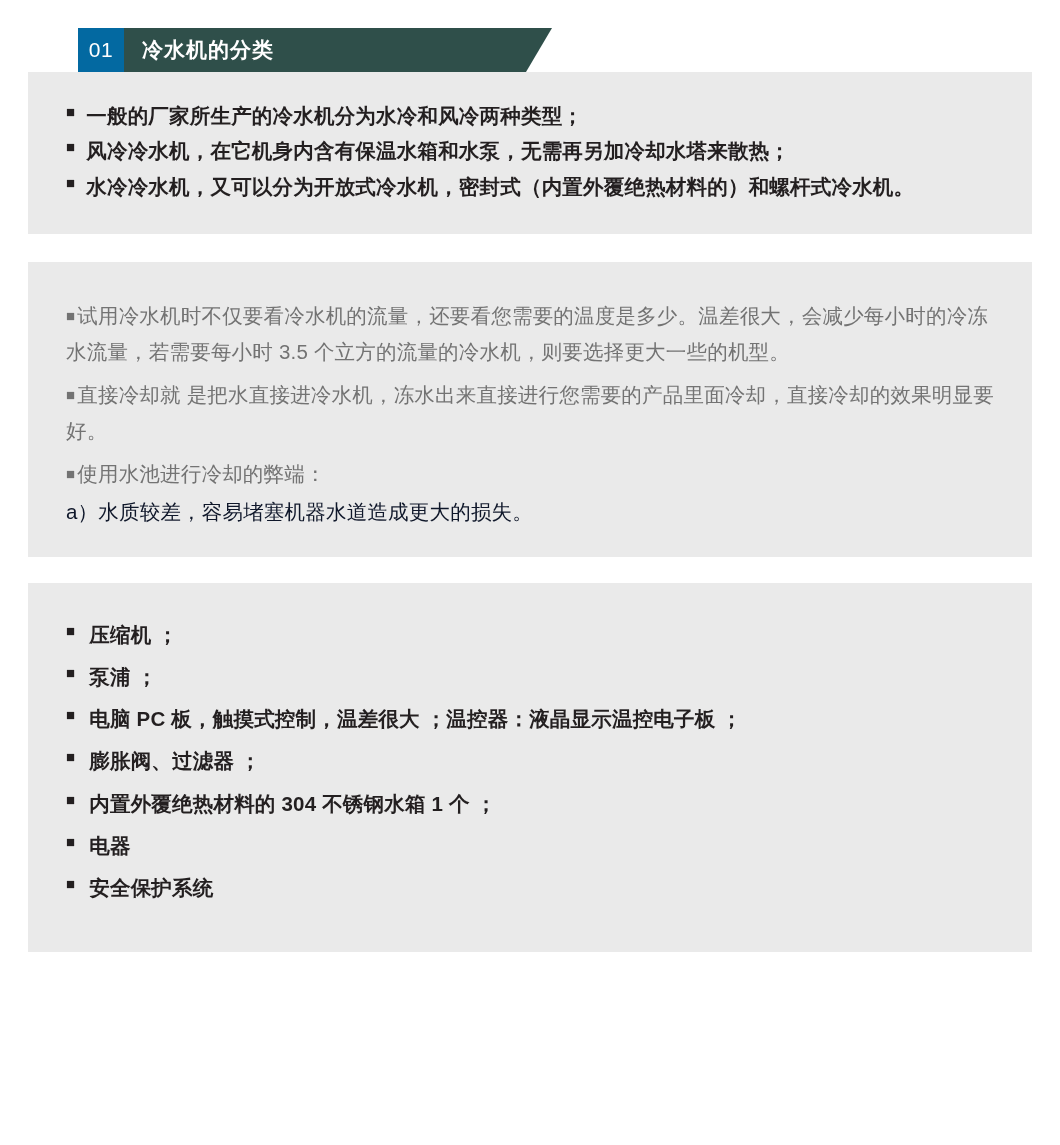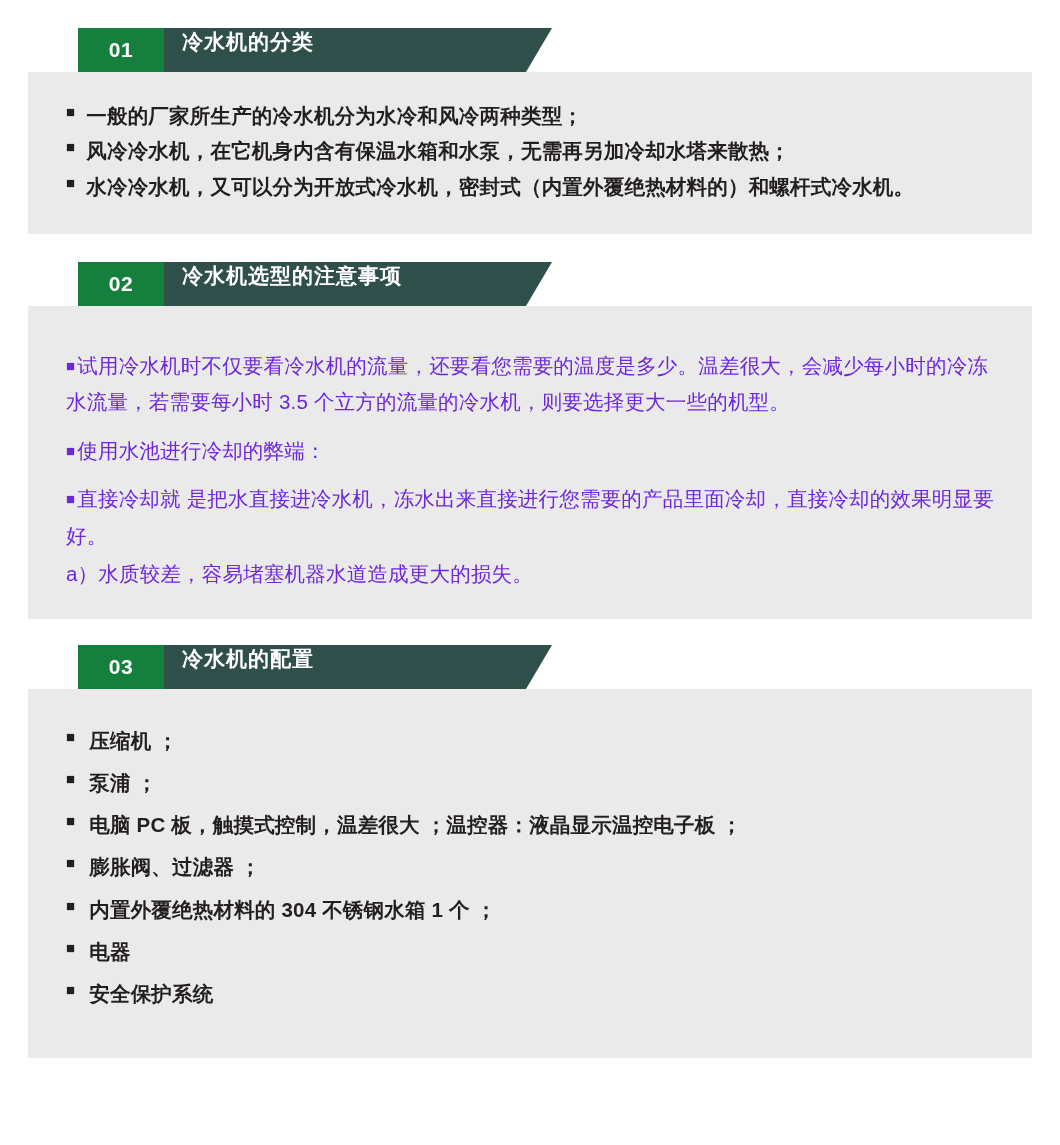--- a/index.html
+++ b/index.html
@@ -29,36 +29,37 @@
   
   .sec-header {
     position: relative;
     display: flex;
     align-items: stretch;
     height: 44px;
     width: 448px;
     margin-left: 78px;
   }
   .sec-num {
-    width: 86px;
-    background: #15803d;
+    width: 46px;
+    background: #0369a1;
     color: #ffffff;
     font-size: 21px;
-    font-weight: bold;
+    font-weight: normal;
     letter-spacing: 0.5px;
     display: flex;
     align-items: center;
     justify-content: center;
     font-family: "Liberation Sans", "DejaVu Sans", sans-serif;
   }
   .sec-title-wrap {
     position: relative;
     flex: 1;
     background: #2f4f4a;
     display: flex;
+    align-items: center;
   }
   .sec-title-wrap::after {
     
     content: "";
     position: absolute;
     top: 0;
     right: -26px;
     width: 0;
     height: 0;
     border-style: solid;
@@ -101,34 +102,34 @@
     line-height: 1.72;
     margin-right: 11px;
     position: relative;
     top: 1px;
   }
   .bullet-line .txt { flex: 1; font-weight: bold; }
 
   .para {
     font-size: 20.5px;
     line-height: 1.78;
-    color: #6d28d9;
+    color: #737373;
     letter-spacing: 0.2px;
-    margin: 12px 0 2px 0;
+    margin: 6px 0 2px 0;
   }
   .para .sq-inline {
     font-size: 15px;
     position: relative;
     top: -2px;
     margin-right: 2px;
   }
   .sub-item {
     font-size: 20.5px;
     line-height: 1.78;
-    color: #6d28d9;
+    color: #0f172a;
     letter-spacing: 0.2px;
   }
 
   .list-3 .bullet-line {
     margin-bottom: 7px;
   }
   .list-3 .sq { margin-right: 14px; }
 
   .gap-1 { height: 28px; }
   .gap-2 { height: 26px; }
@@ -161,49 +162,37 @@
       <div class="bullet-line">
         <span class="sq">■</span>
         <span class="txt">水冷冷水机，又可以分为开放式冷水机，密封式（内置外覆绝热材料的）和螺杆式冷水机。</span>
       </div>
     </div>
   </div>
 
   <div class="gap-1"></div>
 
   <div class="section">
-    <div class="sec-header">
-      <div class="sec-num">02</div>
-      <div class="sec-title-wrap">
-        <span class="sec-title">冷水机选型的注意事项</span>
-      </div>
-    </div>
     <div class="sec-body pad-b">
       <p class="para">
         <span class="sq-inline">■</span><span>试用冷水机时不仅要看冷水机的流量，还要看您需要的温度是多少。温差很大，会减少每小时的冷冻水流量，若需要每小时 3.5 个立方的流量的冷水机，则要选择更大一些的机型。</span>
       </p>
       <p class="para">
+        <span class="sq-inline">■</span><span>直接冷却就  是把水直接进冷水机，冻水出来直接进行您需要的产品里面冷却，直接冷却的效果明显要好。</span>
+      </p>
+      <p class="para">
         <span class="sq-inline">■</span><span>使用水池进行冷却的弊端：</span>
       </p>
-      <p class="para">
-        <span class="sq-inline">■</span><span>直接冷却就  是把水直接进冷水机，冻水出来直接进行您需要的产品里面冷却，直接冷却的效果明显要好。</span>
-      </p>
       <div class="sub-item">a）水质较差，容易堵塞机器水道造成更大的损失。</div>
     </div>
   </div>
 
   <div class="gap-2"></div>
 
   <div class="section">
-    <div class="sec-header">
-      <div class="sec-num">03</div>
-      <div class="sec-title-wrap">
-        <span class="sec-title">冷水机的配置</span>
-      </div>
-    </div>
     <div class="sec-body pad-c list-3">
       <div class="bullet-line">
         <span class="sq">■</span>
         <span class="txt">压缩机 ；</span>
       </div>
       <div class="bullet-line">
         <span class="sq">■</span>
         <span class="txt">泵浦 ；</span>
       </div>
       <div class="bullet-line">

